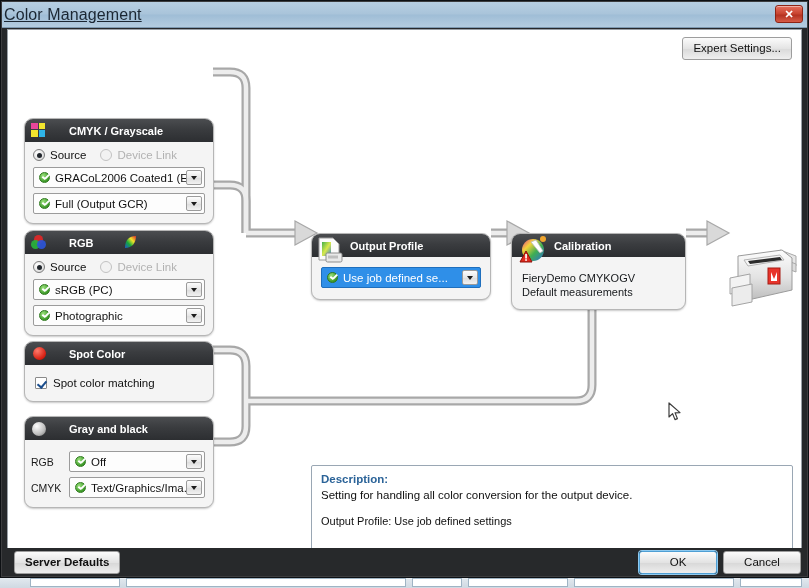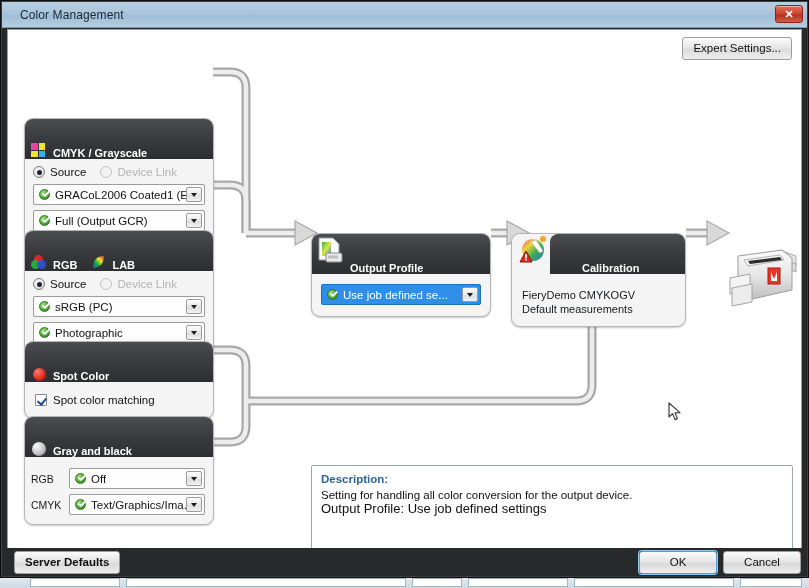--- a/index.html
+++ b/index.html
@@ -38,22 +38,23 @@
   }
 
   
   #titlebar {
     position: absolute; left: 1px; top: 1px; right: 1px; height: 26px;
     background: linear-gradient(#b7cfe2 0%, #a9c4da 48%, #9fbdd6 52%, #b4cde0 100%);
     border-bottom: 1px solid #7d99b1;
     display: flex; align-items: center;
   }
   #title-text {
-    font-size: 12px; color: #1b2733; padding-left: 18px; letter-spacing: .1px;
+    font-size: 16px; color: #1b2733; padding-left: 2px; letter-spacing: .1px;
     font-family: "Liberation Sans", sans-serif;
+    text-decoration: underline;
   }
   #close-btn {
     position: absolute; right: 4px; top: 3px;
     width: 28px; height: 18px; border-radius: 3px;
     background: linear-gradient(#e7705e, #c5402c 52%, #b2301f 55%, #d75b46);
     border: 1px solid #8d2415;
     color: #fff; font-size: 11px; font-weight: bold;
     display: flex; align-items: center; justify-content: center;
     box-shadow: 0 1px 0 rgba(255,255,255,.45) inset;
     cursor: pointer;
@@ -82,26 +83,27 @@
   
   .node {
     position: absolute;
     border-radius: 9px;
     background: #f4f4f4;
     border: 1px solid #b6b6b6;
     box-shadow: 0 1px 2px rgba(0,0,0,.22);
     z-index: 5;
   }
   .node-head {
-    height: 40px;
+    height: 23px;
     border-radius: 8px 8px 0 0;
     background: linear-gradient(#4b4d50, #3a3c3f 45%, #2c2e31 100%);
-    display: flex; align-items: flex-end;
+    display: flex; align-items: center;
     padding-left: 6px;
     overflow: hidden;
+    gap: 16px;
   }
   .node-title {
     font-size: 11px; font-weight: bold; color: #ffffff;
     margin-left: 6px; white-space: nowrap;
   }
   .node-title.second { margin-left: 18px; }
   .node-body { padding: 7px 8px 9px 8px; }
 
   
   .radio-row { display: flex; align-items: center; margin-bottom: 6px; }
@@ -222,21 +224,21 @@
 
   
   #desc {
     position: absolute; left: 303px; top: 435px; width: 482px; height: 92px;
     background: #ffffff; border: 1px solid #9aa7b4; border-radius: 2px;
     padding: 7px 9px;
     z-index: 5;
   }
   #desc-title { font-size: 11.5px; font-weight: bold; color: #2b6398; }
   #desc-l1 { font-size: 11.5px; color: #101010; margin-top: 4px; }
-  #desc-l2 { font-size: 13px; color: #101010; }
+  #desc-l2 { font-size: 11px; color: #101010; margin-top: 14px; }
 
   
   #footer {
     position: absolute; left: 1px; right: 1px; bottom: 1px; height: 28px;
     background: #27292b;
     display: flex; align-items: center; padding-left: 32px;
   }
   .btn {
     font-size: 11.5px; color: #101010;
     background: linear-gradient(#fbfbfb, #e2e2e2 52%, #d8d8d8 53%, #eeeeee);
@@ -506,21 +508,21 @@
               </linearGradient>
             </defs>
             <circle cx="15" cy="15" r="11" fill="url(#calg)"></circle>
             <path d="M18,5 L25,16 L22,18 L13,7 Z" fill="#ffffff" stroke="#bdbdbd" stroke-width=".8"></path>
             <circle cx="25" cy="4" r="3" fill="#f0a52e"></circle>
             <path d="M8,16 L14,27 L2,27 Z" fill="#e02b1e" stroke="#8d1008" stroke-width="1"></path>
             <rect x="7.2" y="19" width="1.7" height="4.5" fill="#fff"></rect>
             <rect x="7.2" y="24.2" width="1.7" height="1.6" fill="#fff"></rect>
           </svg>
         </div>
-        <div class="node-head" style="padding-left:32px;margin-left:38px;">
+        <div class="node-head" style="padding-left:42px;">
           <span class="node-title" style="margin-left:0;">Calibration</span>
         </div>
         <div class="node-body" style="padding:14px 10px 10px 10px;">
           <div class="plain-line">FieryDemo CMYKOGV</div>
           <div class="plain-line">Default measurements</div>
         </div>
       </div>
 
       <div id="printer">
         <svg width="76" height="66" viewBox="0 0 76 66">

